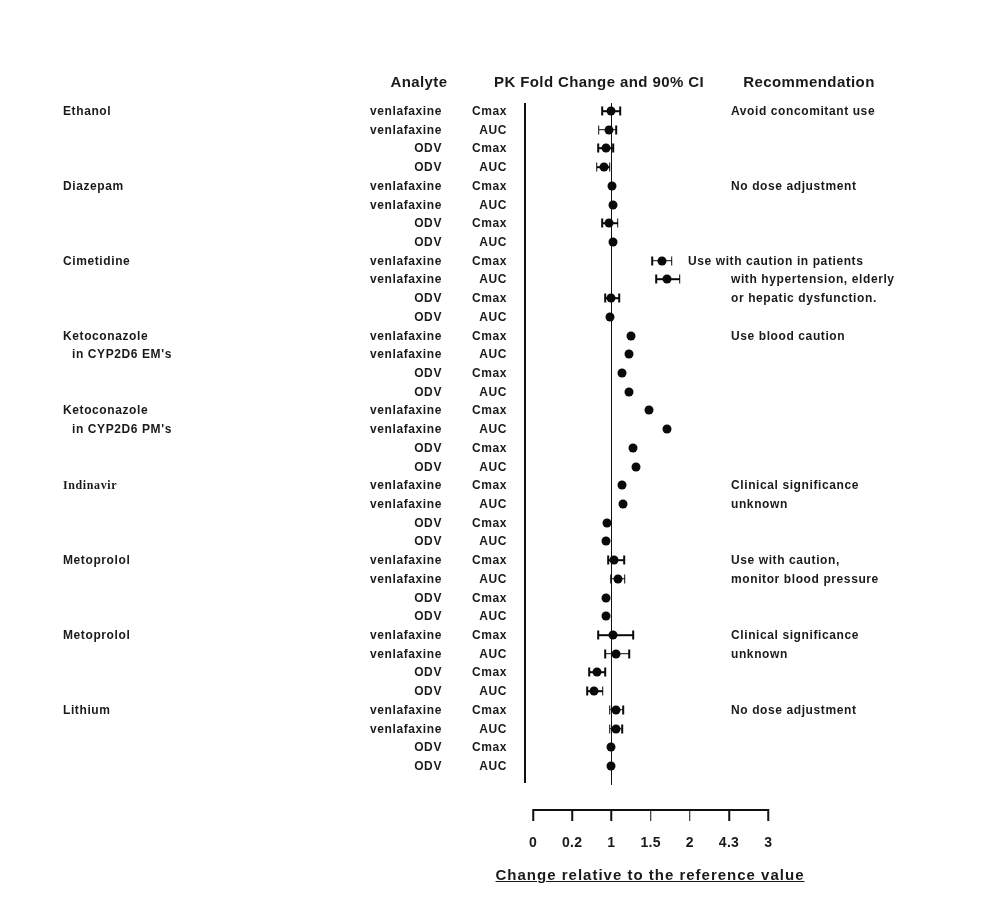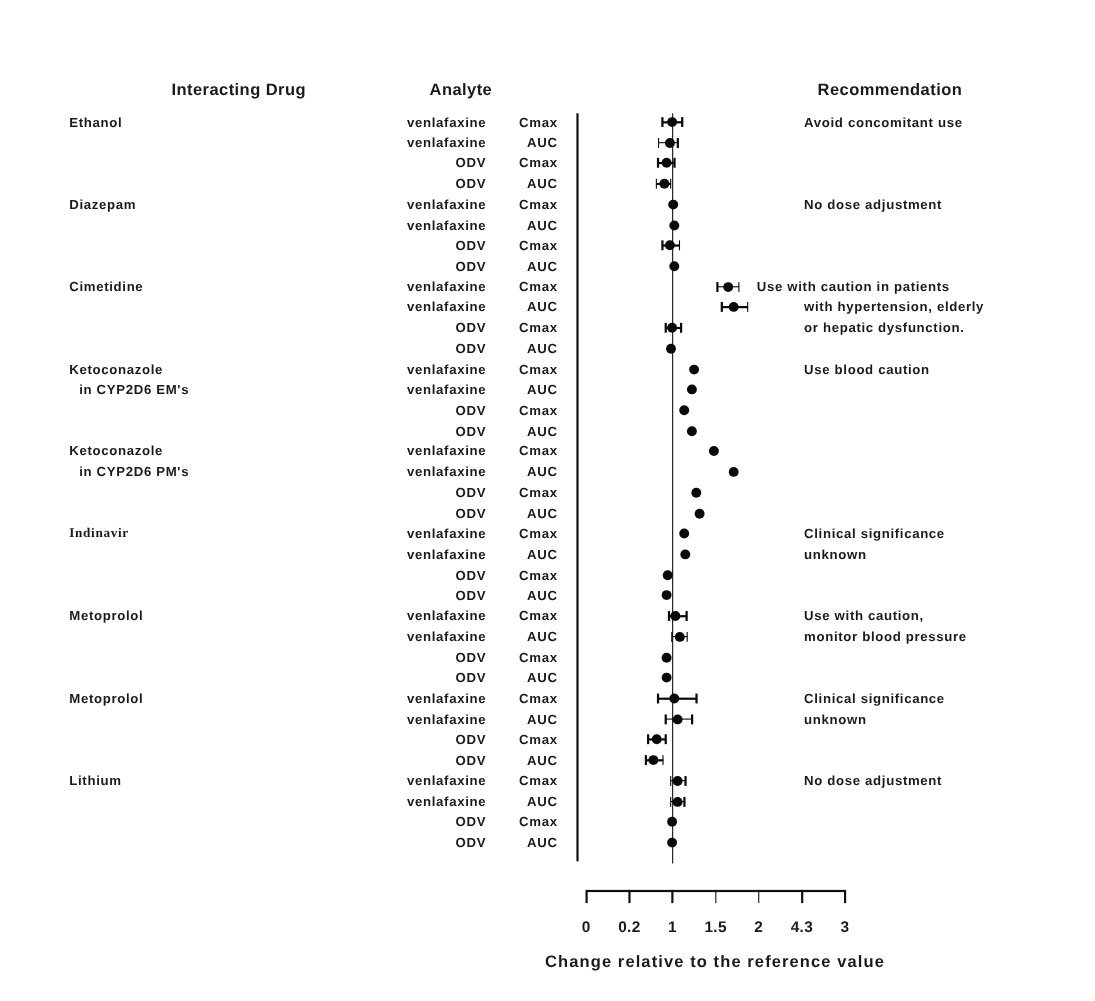--- a/index.html
+++ b/index.html
@@ -10,28 +10,28 @@
   .hdr{position:absolute;font-size:15px;letter-spacing:0.4px;text-align:center;white-space:nowrap;}
   .lbl{position:absolute;font-size:12px;letter-spacing:0.6px;white-space:nowrap;transform:translateY(-50%);}
   .lbl.right{text-align:right;}
   .vline{position:absolute;width:1.5px;background:#111;}
   .marker{position:absolute;width:9px;height:9px;background:#0a0a0a;border-radius:50%;transform:translate(-50%,-50%);}
   .ebar{position:absolute;height:1.6px;background:#0a0a0a;transform:translateY(-50%);}
   .ecap{position:absolute;width:1.6px;height:9px;background:#0a0a0a;transform:translate(-50%,-50%);}
   .axline{position:absolute;height:1.5px;background:#111;}
   .tick{position:absolute;width:1.5px;height:12px;background:#111;transform:translateX(-50%);}
   .ticklbl{position:absolute;font-size:14px;letter-spacing:0.3px;width:44px;text-align:center;transform:translateX(-50%);}
-  .axtitle{position:absolute;font-size:15px;letter-spacing:1px;text-align:center;white-space:nowrap;transform:translateX(-50%);}
+  .axtitle{position:absolute;font-size:15px;letter-spacing:1px;text-align:center;white-space:nowrap;transform:translateX(-50%);text-decoration:underline;}
 </style>
 </head>
 <body>
 
 <div id="canvas">
-  <div class="hdr" style="left:92px;top:73px;width:250px;">Interacting Drug</div>
   <div class="hdr" style="left:344px;top:73px;width:150px;">Analyte</div>
+  <div class="hdr" style="left:474px;top:73px;width:250px;">PK Fold Change and 90% CI</div>
   <div class="hdr" style="left:709px;top:73px;width:200px;">Recommendation</div>
 
   <div id="plot-body">
       <div class="vline" style="left: 524px; top: 103px; height: 680px;"></div>
       <div class="vline" style="left: 610.65px; top: 103px; height: 682px;"></div>
       <div class="lbl" style="left: 63px; top: 111px;">Ethanol</div>
       <div class="lbl" style="left: 731px; top: 111px;">Avoid concomitant use</div>
       <div class="lbl right" style="left: 302px; width: 140px; top: 111px;">venlafaxine</div>
       <div class="lbl right" style="left: 447px; width: 60px; top: 111px;">Cmax</div>
       <div class="ebar" style="left: 601.992px; width: 18.032px; top: 111px;"></div>

